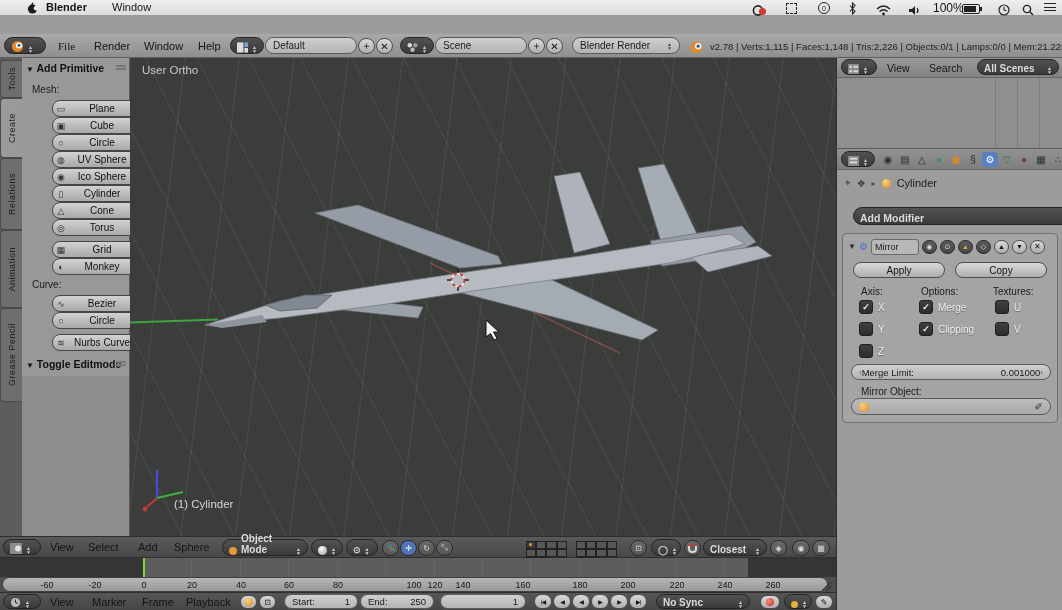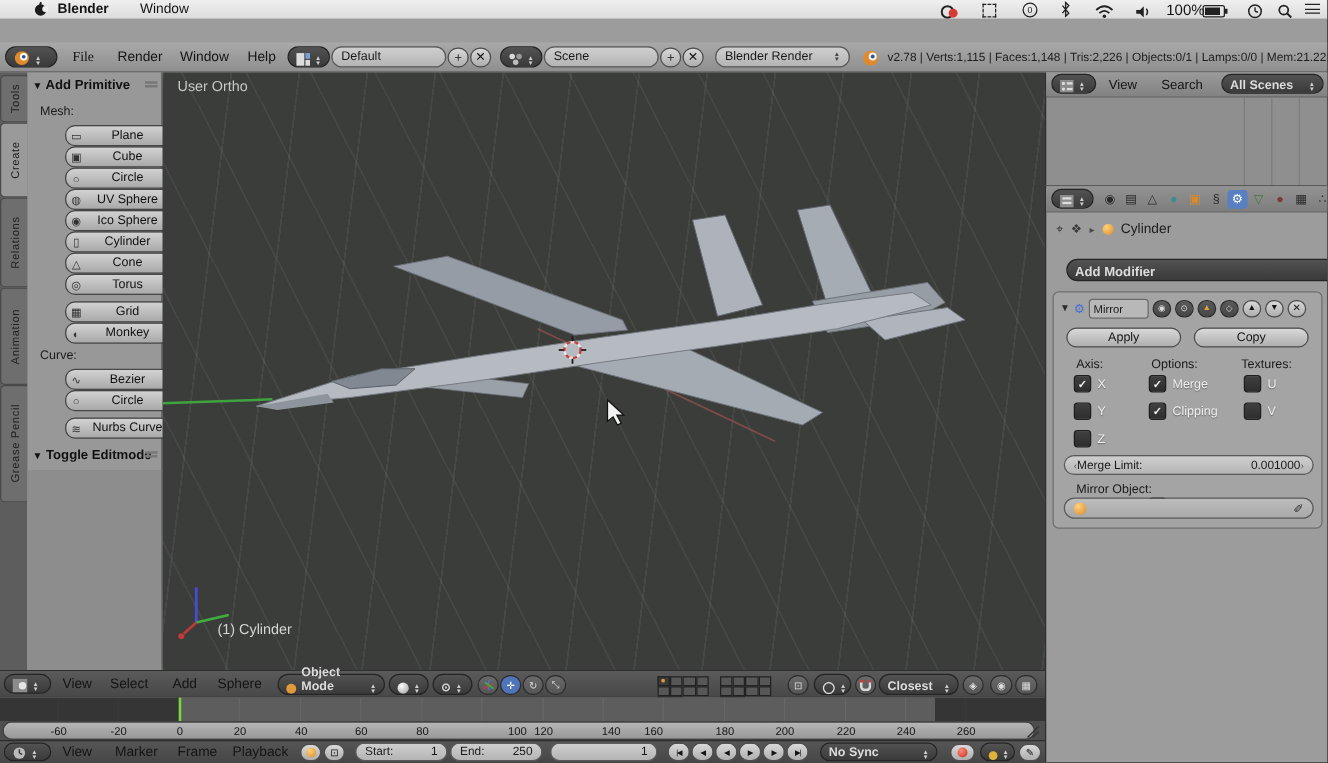--- a/index.html
+++ b/index.html
@@ -447,21 +447,21 @@
     <div class="abs" style="left:2px;top:19px;width:826px;height:15px;border-radius:8px;background:linear-gradient(#b6b6b6,#989898);border:1px solid #3f3f3f;box-sizing:border-box;">
       <span class="ruler-num" style="left:44px;">-60</span>
       <span class="ruler-num" style="left:92px;">-20</span>
       <span class="ruler-num" style="left:141px;">0</span>
       <span class="ruler-num" style="left:189px;">20</span>
       <span class="ruler-num" style="left:238px;">40</span>
       <span class="ruler-num" style="left:286px;">60</span>
       <span class="ruler-num" style="left:335px;">80</span>
       <span class="ruler-num" style="left:383px;margin-left:28px;">100</span>
       <span class="ruler-num" style="left:432px;">120</span>
-      <span class="ruler-num" style="left:486px;">140</span>
+      <span class="ruler-num" style="left:460px;">140</span>
       <span class="ruler-num" style="left:520px;">160</span>
       <span class="ruler-num" style="left:577px;">180</span>
       <span class="ruler-num" style="left:625px;">200</span>
       <span class="ruler-num" style="left:674px;">220</span>
       <span class="ruler-num" style="left:722px;">240</span>
       <span class="ruler-num" style="left:770px;">260</span>
     </div>
     <span class="abs" style="left:818px;top:20px;">
       <svg width="14" height="12" viewBox="0 0 14 12">
           <line x1="4" y1="11" x2="13" y2="2" stroke="#333" stroke-width="1.2"></line>

